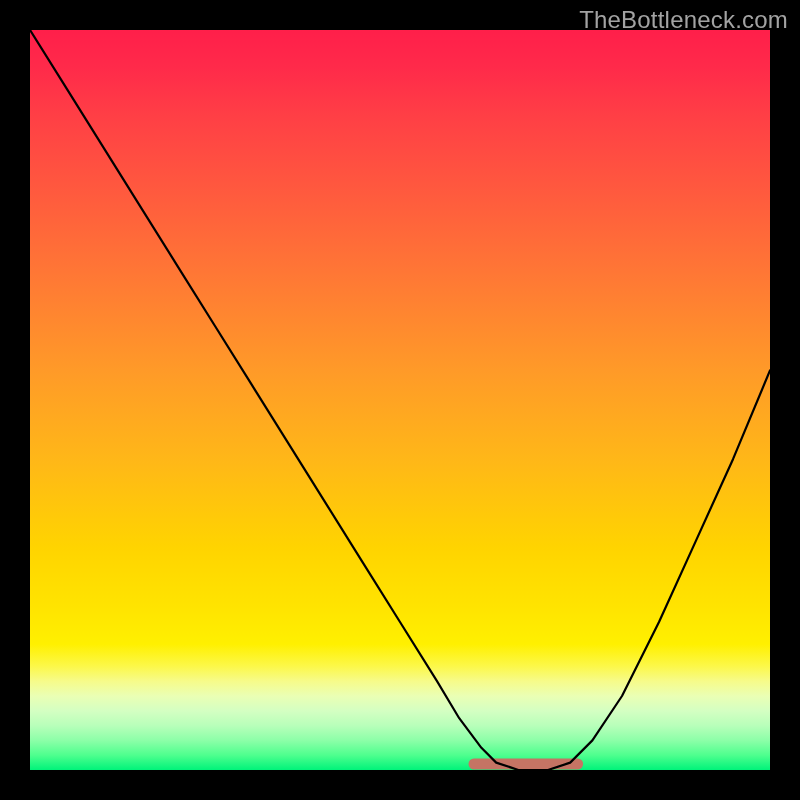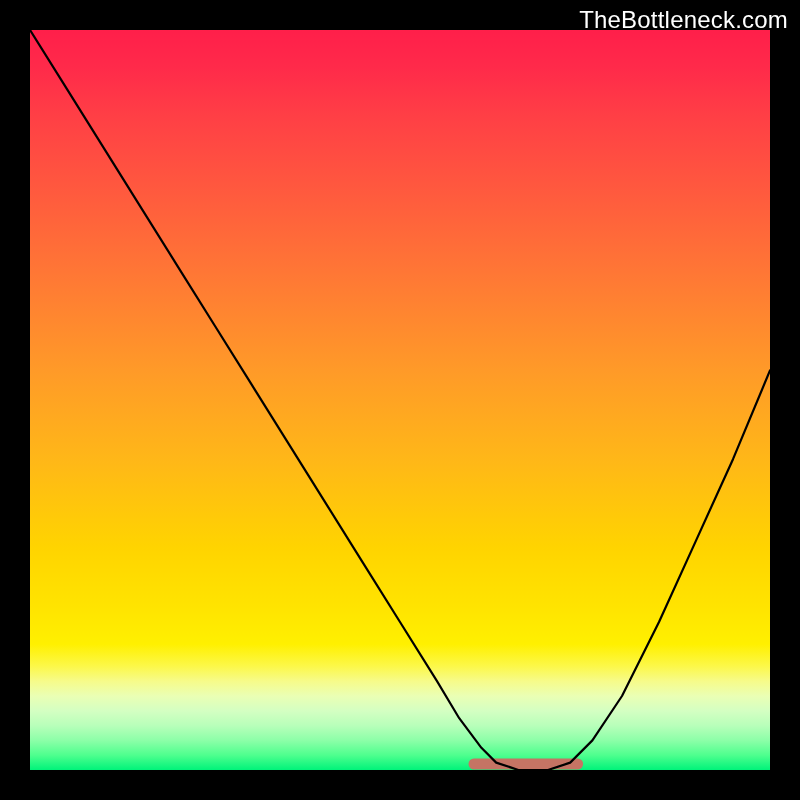--- a/index.html
+++ b/index.html
@@ -8,21 +8,21 @@
     position: relative;
     width: 800px; height: 800px;
     background: #000;
   }
   .watermark {
     position: absolute;
     top: 6px;
     right: 12px;
     font-family: Arial, Helvetica, sans-serif;
     font-size: 24px;
-    color: #ffffff;
+    color: #a3a3a3;
     z-index: 5;
     letter-spacing: 0.2px;
     text-align: center;
   }
   .plot-area {
     position: absolute;
     left: 30px; top: 30px;
     width: 740px; height: 740px;
     overflow: hidden;
   }

